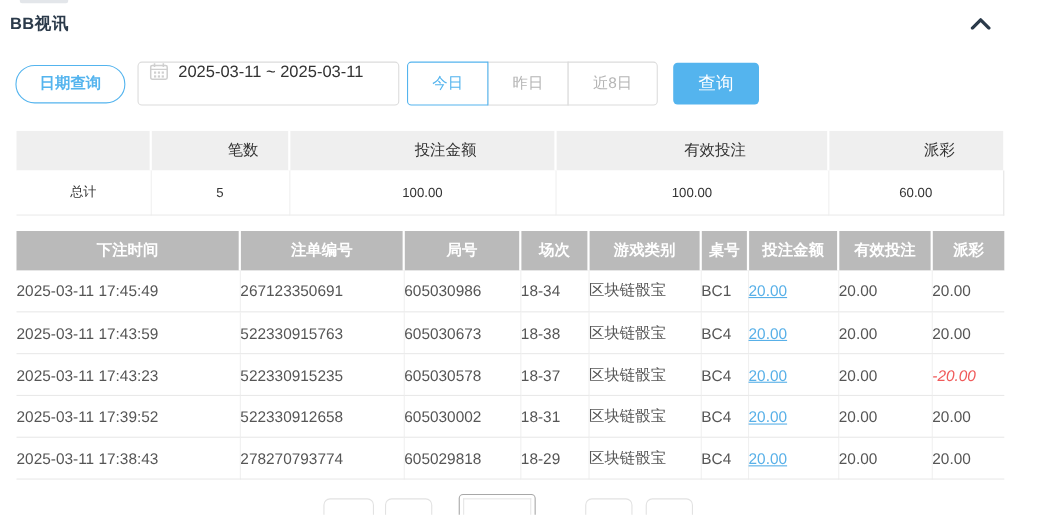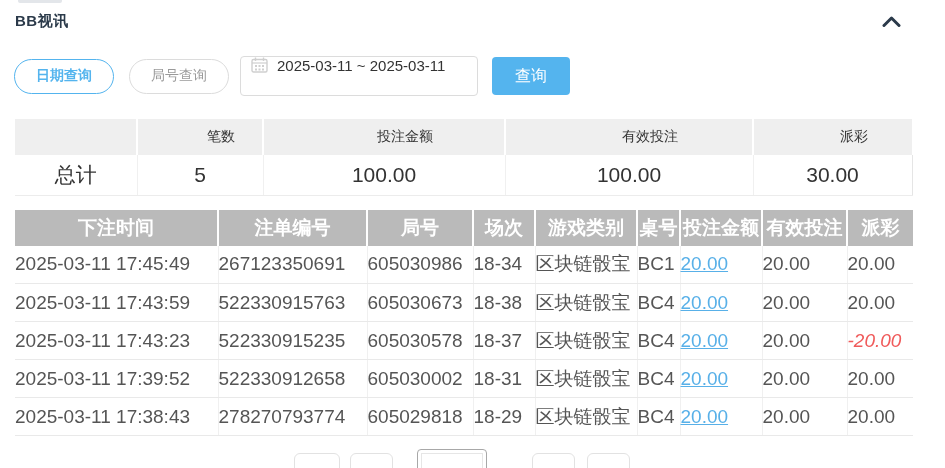--- a/index.html
+++ b/index.html
@@ -18,21 +18,21 @@
   html,body{width:945px;height:468px;}
   body{
     font-family:"Liberation Sans","DejaVu Sans",sans-serif;
     background:#ffffff;
     color:var(--dark);
   }
   .page{position:relative;width:945px;height:468px;overflow:hidden;background:#fff;}
   .top-fragment{position:absolute;left:18px;top:0;width:44px;height:3px;background:#e3e6ea;border-radius:0 0 2px 2px;}
 
   
-  .panel-header{display:flex;align-items:center;justify-content:space-between;padding:11px 16px 0 15px;}
+  .panel-header{display:flex;align-items:center;justify-content:space-between;padding:11px 16px 0 9px;}
   .title{font-size:15px;font-weight:bold;color:#2b3a4a;letter-spacing:0.5px;}
   .collapse{width:26px;height:20px;display:flex;align-items:center;justify-content:center;cursor:pointer;margin-right:25px;}
 
   
   .toolbar{display:flex;align-items:center;margin:25px 0 0 14px;}
   .pill{
     height:35px;padding:0 21px;border-radius:19px;background:#fff;
     border:1px solid var(--border);color:var(--muted);font-size:14px;cursor:pointer;
     font-family:Liberation Serif, serif;
   }
@@ -59,27 +59,27 @@
 
   
   table{border-collapse:collapse;table-layout:fixed;}
   .summary{margin:23px 0 0 15px;width:897px;font-size:14px;}
   .summary th{
     background:var(--summary-header-bg);height:36px;font-weight:normal;color:var(--dark);
     border-right:2px solid #fff;text-align:center;padding-left:42px;
   }
   .summary th:last-child{border-right:none;}
   .summary td{
-    height:40px;text-align:center;font-size:21px;color:var(--dark);background:#fff;
+    height:40px;text-align:center;font-size:12px;color:var(--dark);background:#fff;
     border-right:1px solid var(--cellline);border-bottom:1px solid #ececec;
   }
   .summary td:last-child{border-right:1px solid #e5e5e5;}
 
   
-  .records{margin:14px 0 0 15px;width:898px;font-size:19px;}
+  .records{margin:14px 0 0 15px;width:898px;font-size:14px;}
   .records th{
     background:var(--records-header-bg);height:36px;color:#fff;font-weight:bold;
     border-right:2px solid #fff;text-align:center;
   }
   .records th:last-child{border-right:none;}
   .records td{
     height:38px;color:#555;background:#fff;
     border-right:1px solid var(--cellline);border-bottom:1px solid var(--rowline);
   }
   .records td:last-child{border-right:none;}
@@ -108,40 +108,44 @@
     <div class="title">BB视讯</div>
     <div class="collapse">
       <svg width="19" height="11" viewBox="0 0 19 11">
         <polyline points="2,9.5 9.5,2 17,9.5" fill="none" stroke="#2b3a4a" stroke-width="3" stroke-linecap="round" stroke-linejoin="round"></polyline>
       </svg>
     </div>
   </div>
 
   <div class="toolbar">
     <button class="pill active">日期查询</button>
-    <button class="pill">局号查询</button>
 
     <div class="date-input">
       <svg width="17" height="16" viewBox="0 0 17 16">
         <rect x="1" y="2.5" width="15" height="12.5" rx="1.5" fill="none" stroke="#cfcfcf" stroke-width="1.4"></rect>
         <line x1="4.5" y1="0.5" x2="4.5" y2="4" stroke="#cfcfcf" stroke-width="1.4"></line>
         <line x1="12.5" y1="0.5" x2="12.5" y2="4" stroke="#cfcfcf" stroke-width="1.4"></line>
         <line x1="1" y1="6" x2="16" y2="6" stroke="#cfcfcf" stroke-width="1.2"></line>
         <g fill="#cfcfcf">
           <rect x="4" y="8" width="2" height="2"></rect>
             <rect x="7.5" y="8" width="2" height="2"></rect>
             <rect x="11" y="8" width="2" height="2"></rect>
           <rect x="4" y="11.5" width="2" height="2"></rect>
             <rect x="7.5" y="11.5" width="2" height="2"></rect>
             <rect x="11" y="11.5" width="2" height="2"></rect>
         </g>
       </svg>
       <span class="val">2025-03-11 ~ 2025-03-11</span>
     </div>
 
+    <div class="seg-group">
+      <button class="seg active">今日</button>
+      <button class="seg">昨日</button>
+      <button class="seg">近8日</button>
+    </div>
 
     <button class="search-btn">查询</button>
   </div>
 
   <table class="summary">
     <colgroup>
         <col style="width:122px">
         <col style="width:126px">
         <col style="width:242px">
         <col style="width:248px">
@@ -155,21 +159,21 @@
         <th>有效投注</th>
         <th>派彩</th>
       </tr>
     </thead>
     <tbody>
       <tr>
         <td>总计</td>
         <td>5</td>
         <td>100.00</td>
         <td>100.00</td>
-        <td>30.00</td>
+        <td>60.00</td>
       </tr>
     </tbody>
   </table>
 
   <table class="records">
     <colgroup>
         <col style="width:203px">
         <col style="width:149px">
         <col style="width:106px">
         <col style="width:62px">

